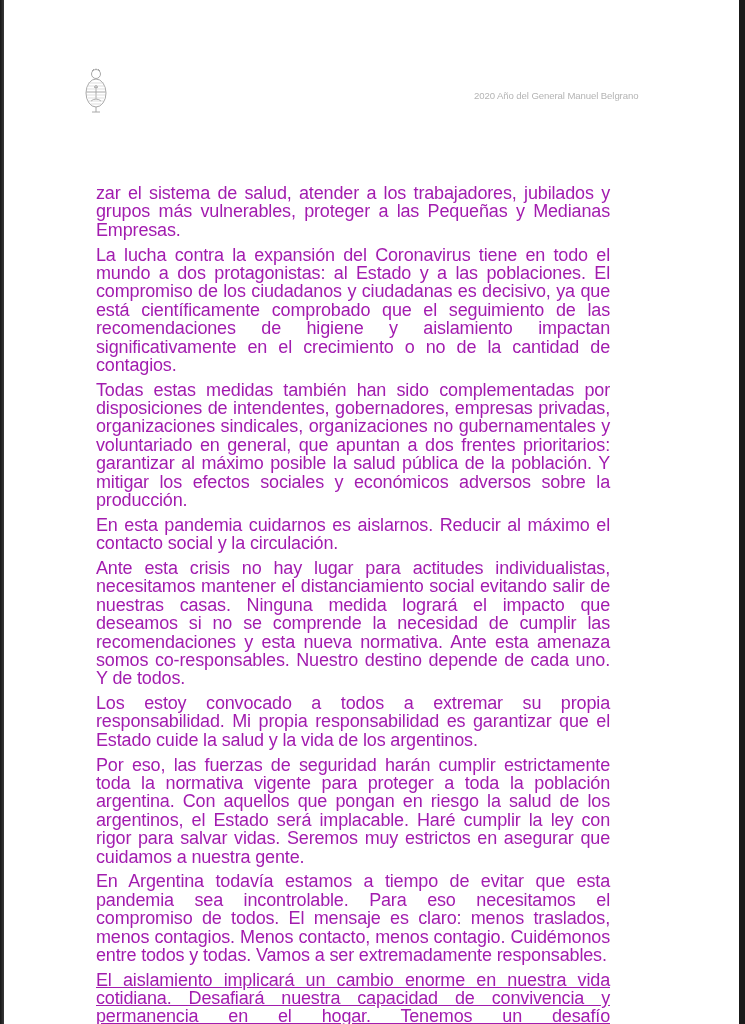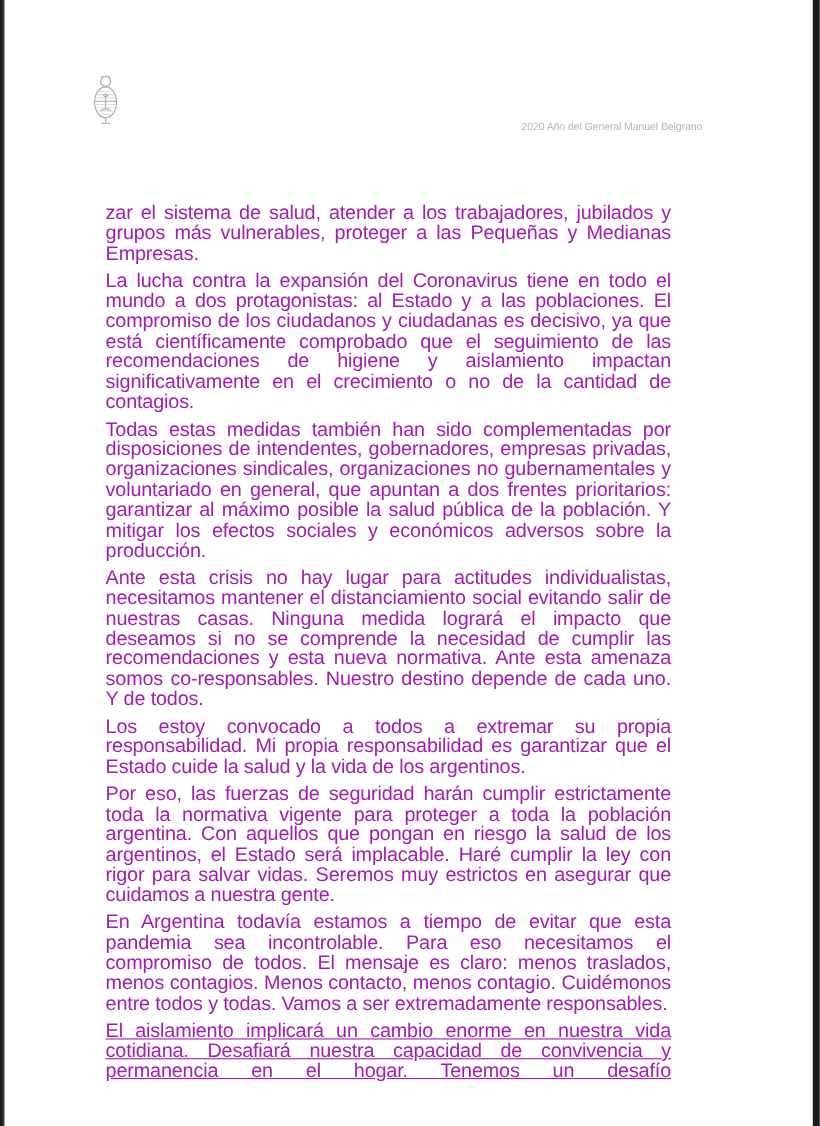--- a/index.html
+++ b/index.html
@@ -22,21 +22,20 @@
     position: absolute; left: 739px; top: 0; width: 6px; height: 1024px;
     background: #1a1a1a;
   }
   .coat {
     position: absolute; left: 78px; top: 67px; width: 28px; height: 48px;
   }
   .header-text {
     position: absolute; left: 470px; top: 90px;
     font-size: 9.6px; color: #b4b4b4; letter-spacing: -0.1px;
     white-space: nowrap;
-    margin-top: 20px;
   }
   .body-text {
     position: absolute; left: 92px; top: 184px; width: 514px;
     font-size: 18px; line-height: 18.4px; color: #a21caf;
     text-align: justify; letter-spacing: -0.15px;
     -webkit-hyphens: manual; hyphens: manual;
   }
   .body-text p { margin: 0 0 6.3px 0; }
 </style>
 </head>
@@ -67,20 +66,21 @@
         <line x1="4.6" y1="22" x2="23.4" y2="22"></line>
       </g>
     </svg>
   </div>
   <div class="header-text">2020 Año del General Manuel Belgrano</div>
 
   <div class="body-text">
     <p>zar el sistema de salud, atender a los trabajadores, jubilados y grupos más vulnerables, proteger a las Pequeñas y Medianas Empresas.</p>
     <p>La lucha contra la expansión del Coronavirus tiene en todo el mundo a dos protagonistas: al Estado y a las poblaciones. El compromiso de los ciudadanos y ciudadanas es decisivo, ya que está científicamente comprobado que el seguimiento de las recomendaciones de higiene y aislamiento impactan significativamente en el crecimiento o no de la cantidad de contagios.</p>
     <p>Todas estas medidas también han sido complementadas por disposiciones de intendentes, gobernadores, empresas privadas, organizaciones sindicales, organizaciones no gubernamentales y voluntariado en general, que apuntan a dos frentes prioritarios: garantizar al máximo posible la salud pública de la población.  Y mitigar los efectos sociales y económicos adversos sobre la producción.</p>
+    <p>En esta pandemia cuidarnos es aislarnos. Reducir al máximo el contacto social y la circulación.</p>
     <p>Ante esta crisis no hay lugar para actitudes individualistas, necesitamos mantener el distanciamiento social evitando salir de nuestras casas. Ninguna medida logrará el impacto que deseamos si no se comprende la necesidad de cumplir las recomendaciones y esta nueva normativa. Ante esta amenaza somos co-responsables. Nuestro destino depende de cada uno. Y de todos.</p>
     <p>Los estoy convocado a todos a extremar su propia responsabilidad. Mi propia responsabilidad es garantizar que el Estado cuide la salud y la vida de los argentinos.</p>
     <p>Por eso, las fuerzas de seguridad harán cumplir estrictamente toda la normativa vigente para proteger a toda la población argentina. Con aquellos que pongan en riesgo la salud de los argentinos, el Estado será implacable. Haré cumplir la ley con rigor para salvar vidas. Seremos muy estrictos en asegurar que cuidamos a nuestra gente.</p>
     <p>En Argentina todavía estamos a tiempo de evitar que esta pandemia sea incontrolable. Para eso necesitamos el compromiso de todos. El mensaje es claro: menos traslados, menos contagios. Menos contacto, menos contagio. Cuidémonos entre todos y todas. Vamos a ser extremadamente responsables.</p>
     <p style="text-align-last: justify; text-decoration: underline;">El aislamiento implicará un cambio enorme en nuestra vida cotidiana. Desafiará nuestra capacidad de convivencia y permanencia en el hogar. Tenemos un desafío</p>
   </div>
 </div>
 <div class="edge-right"></div>
 
 </body></html>

